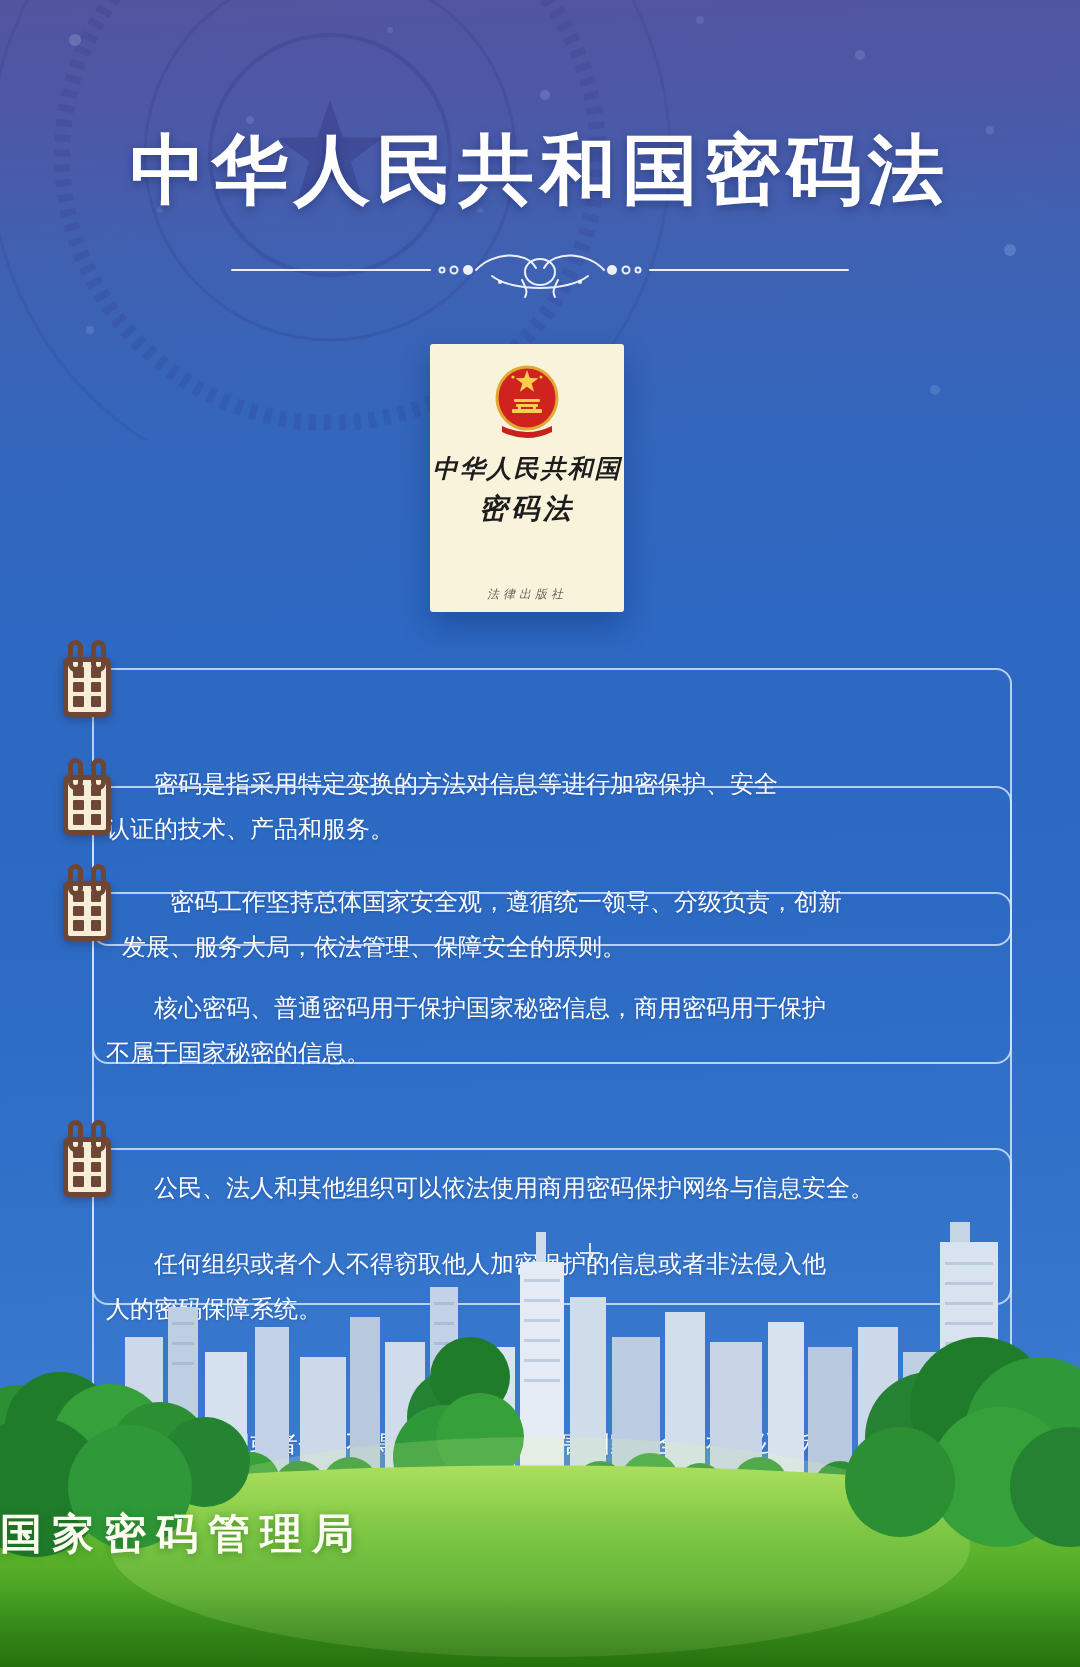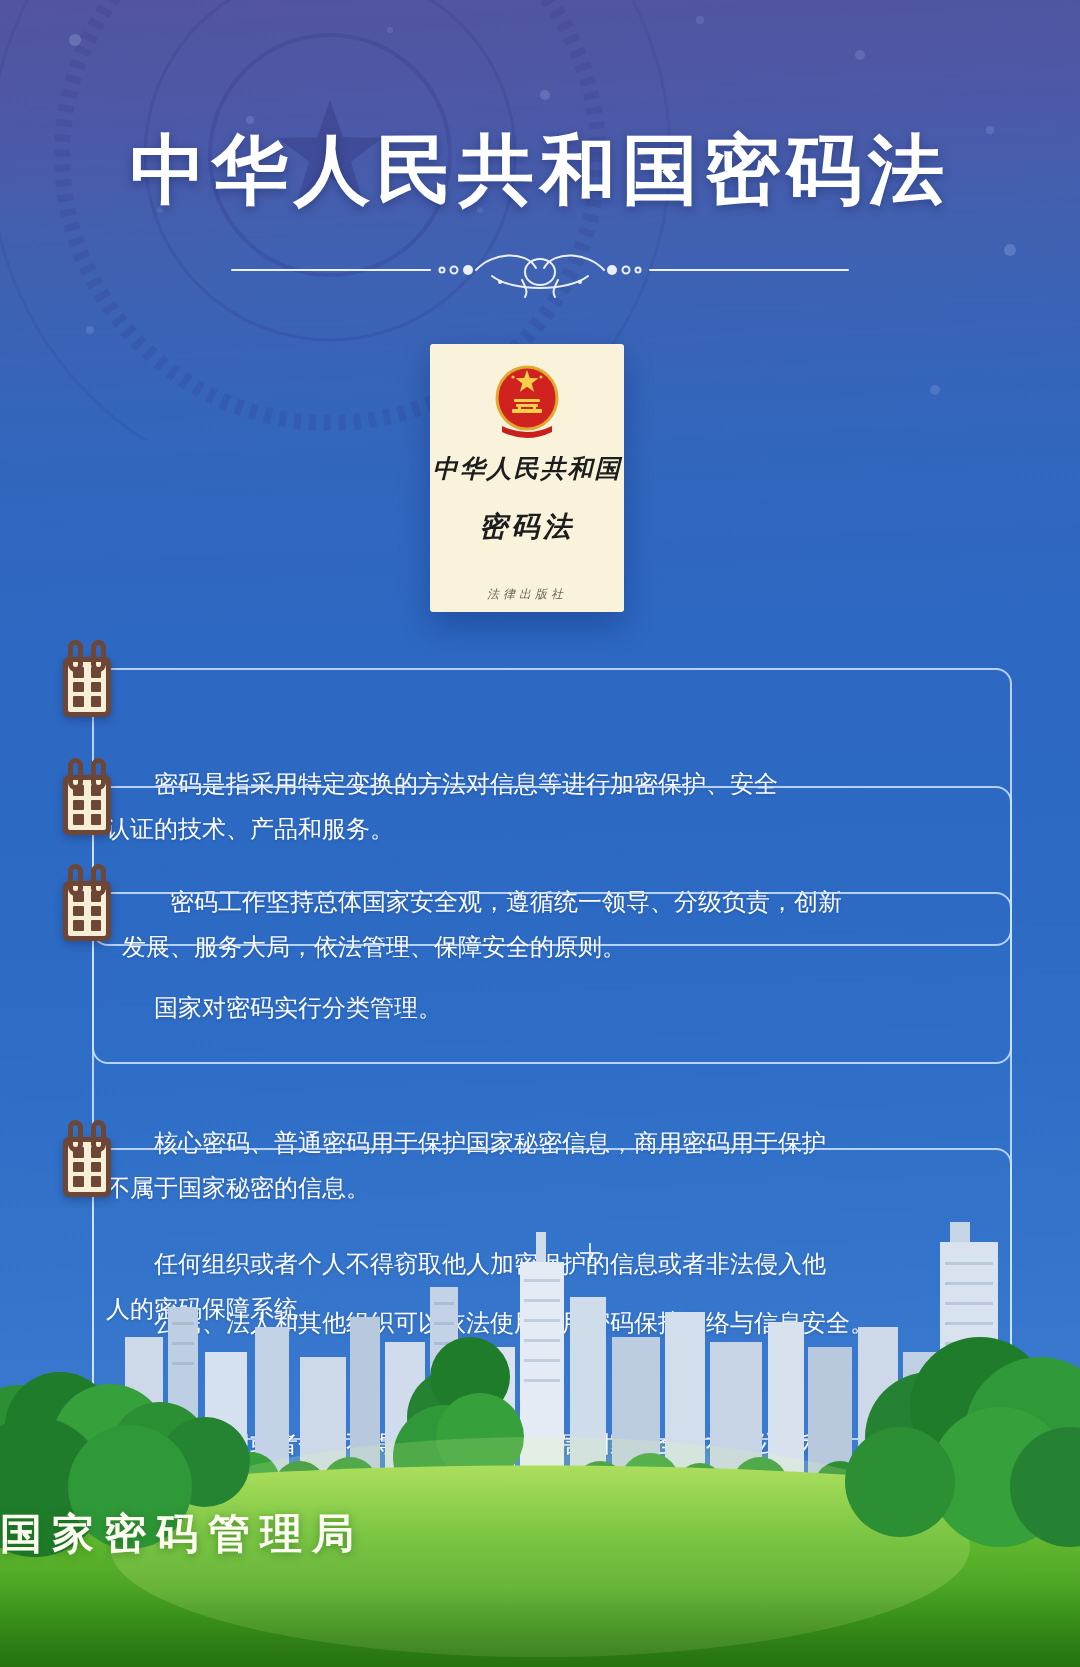--- a/index.html
+++ b/index.html
@@ -25,21 +25,21 @@
   
   .book{
     position:absolute;left:430px;top:344px;width:194px;height:268px;
     background:#faf3dc;border-radius:3px;text-align:center;
     box-shadow:0 14px 30px rgba(8,28,90,.30);
     font-style:italic;
   }
   .book .emblem{margin:20px auto 0;}
   .book-t1{margin-top:12px;font-family:"Liberation Serif","DejaVu Serif",serif;
     font-size:25px;font-weight:700;color:#1d1d1d;letter-spacing:2px;}
-  .book-t2{margin-top:23px;font-family:"Liberation Serif","DejaVu Serif",serif;
+  .book-t2{margin-top:5px;font-family:"Liberation Serif","DejaVu Serif",serif;
     font-size:28px;font-weight:700;color:#1d1d1d;letter-spacing:4px;}
   .book-pub{position:absolute;bottom:9px;left:0;width:100%;
     font-size:12px;color:#6a675d;letter-spacing:4px;}
   
   .law-box{
     position:absolute;left:92px;width:920px;box-sizing:border-box;
     border:2px solid rgba(208,227,252,.85);border-radius:16px;
     padding:1px 8px 3px 12px;color:#ffffff;
     font-size:24px;line-height:45px;white-space:pre-wrap;
     text-shadow:0 1px 3px rgba(10,30,80,.25);
@@ -164,21 +164,20 @@
 
   <div class="law-box b1">
     <p>　　密码是指采用特定变换的方法对信息等进行加密保护、安全
 认证的技术、产品和服务。</p>
   </div>
   <div class="law-box b2">
     <p>　　密码工作坚持总体国家安全观，遵循统一领导、分级负责，创新
 发展、服务大局，依法管理、保障安全的原则。</p>
   </div>
   <div class="law-box b3">
-    <p>　　国家对密码实行分类管理。</p>
     <p>　　核心密码、普通密码用于保护国家秘密信息，商用密码用于保护
 不属于国家秘密的信息。</p>
     <p>　　公民、法人和其他组织可以依法使用商用密码保护网络与信息安全。</p>
   </div>
   <div class="law-box b4">
     <p>　　任何组织或者个人不得窃取他人加密保护的信息或者非法侵入他
 人的密码保障系统。</p>
     <p>　　任何组织或者个人不得利用密码从事危害国家安全、社会公共利
 益、他人合法权益等违法犯罪活动。</p>
   </div>

